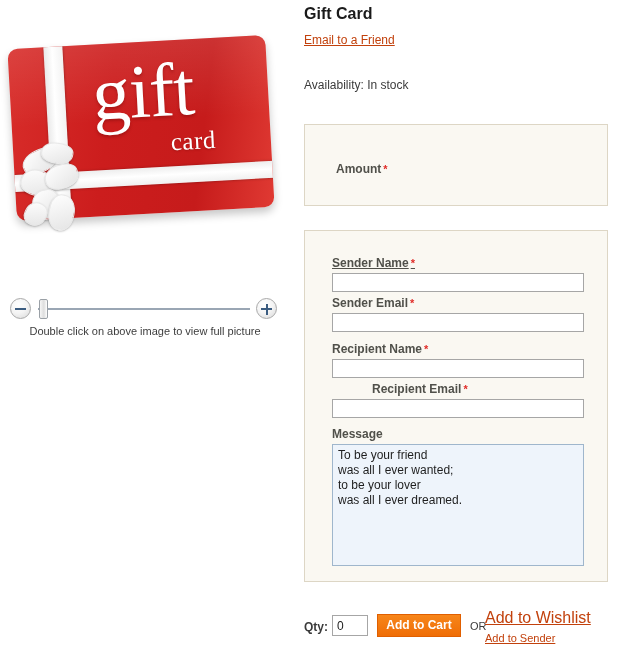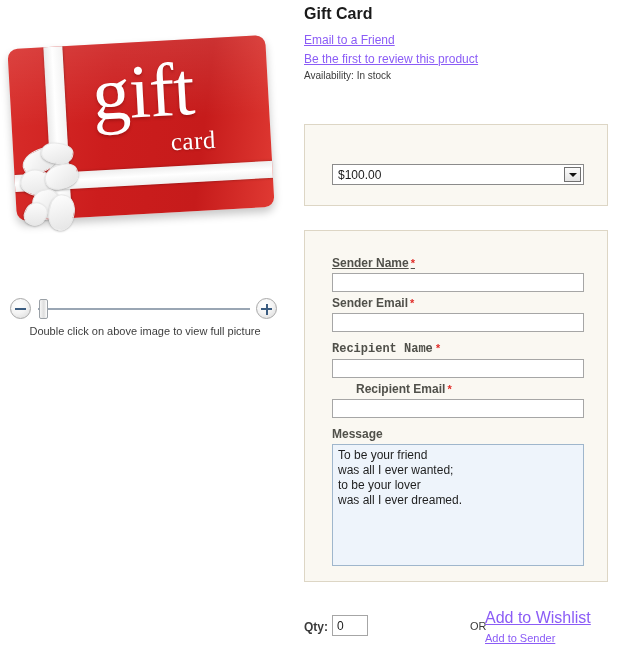--- a/index.html
+++ b/index.html
@@ -190,31 +190,31 @@
   
   .page-title {
     position: absolute;
     left: 8px;
     top: 5px;
     font-size: 16px;
     font-weight: bold;
     color: #1a1a1a;
   }
   .link {
-    color: #8b5cf6;
+    color: #c2410c;
     font-size: 12px;
     display: block;
   }
   .link-email  { position: absolute; left: 8px; top: 33px; }
   .link-review { position: absolute; left: 8px; top: 52px; }
   .availability {
     position: absolute;
     left: 8px;
-    top: 70px;
-    font-size: 10px;
+    top: 78px;
+    font-size: 12px;
     color: #3b3b3b;
   }
   .availability .val { color: #3b3b3b; }
 
   .panel {
     position: absolute;
     left: 8px;
     background: #faf8f2;
     border: 1px solid #ddd6c5;
     box-sizing: border-box;
@@ -408,66 +408,60 @@
       </div>
     </div>
 
   </div>
 
   <div class="right-col">
 
     <div class="page-title">Gift Card</div>
 
     <a href="#" class="link link-email">Email to a Friend</a>
-    <a href="#" class="link link-review">Be the first to review this product</a>
 
     <div class="availability">
       <span>Availability:</span>
       <span class="val">In stock</span>
     </div>
 
     <div class="panel panel-amount"></div>
     <div class="fld-label" style="left:40px; top:146px;margin-top:16px;">
       <span>Amount</span><span class="req">*</span>
     </div>
-    <div class="sel-wrap">
-      <span class="sel-value">$100.00</span>
-      <span class="sel-btn">
-        <span class="sel-arrow"></span>
-      </span>
-    </div>
 
     <div class="panel panel-fields"></div>
 
     <div class="fld-label" style="left:36px; top:256px;text-decoration:underline;">
       <span>Sender Name</span><span class="req">*</span>
     </div>
     <input class="txt-input" style="left: 36px; top: 273px; width: 252px;" type="text" placeholder="">
 
     <div class="fld-label" style="left:36px; top:296px;">
       <span>Sender Email</span><span class="req">*</span>
     </div>
     <input class="txt-input" style="left: 36px; top: 313px; width: 252px;" type="text" placeholder="">
 
-    <div class="fld-label" style="left:36px; top:342px;font-family:Liberation Mono, monospace;">
+    <div class="fld-label" style="left:36px; top:342px;">
       <span>Recipient Name</span><span class="req">*</span>
     </div>
     <input class="txt-input" style="left: 36px; top: 359px; width: 252px;" type="text" placeholder="">
 
-    <div class="fld-label" style="left:36px; top:382px;padding-left:24px;">
+    <div class="fld-label" style="left:52px; top:382px;padding-left:24px;">
       <span>Recipient Email</span><span class="req">*</span>
     </div>
     <input class="txt-input" style="left: 36px; top: 399px; width: 252px;" type="text" placeholder="">
 
     <div class="fld-label" style="left:36px; top:427px;">Message</div>
     <textarea class="msg-area" style="">To be your friend
 was all I ever wanted;
 to be your lover
 was all I ever dreamed.</textarea>
 
     <div class="qty-label">Qty:</div>
     <input class="qty-input" type="text" value="0" style="">
+    <button class="cart-btn">Add to Cart</button>
     <div class="or-text">OR</div>
     <a href="#" class="link link-wishlist">Add to Wishlist</a>
     <a href="#" class="link link-compare">Add to Sender</a>
 
   </div>
 </div>
 
 </body></html>

